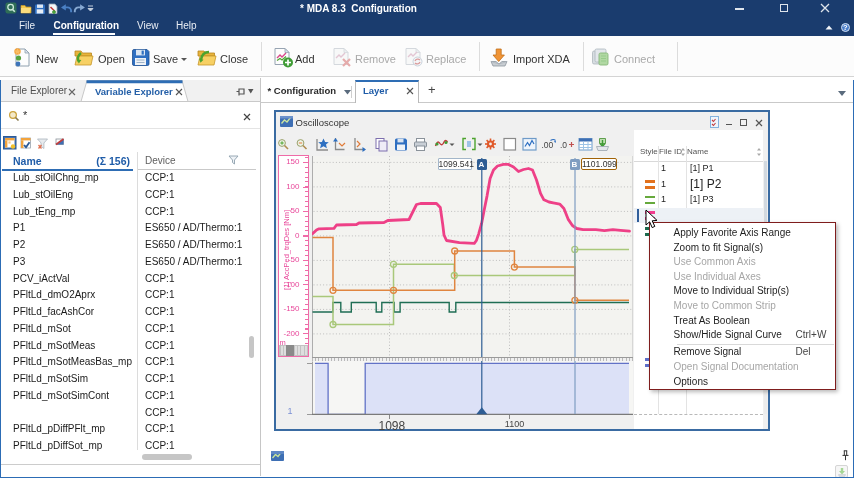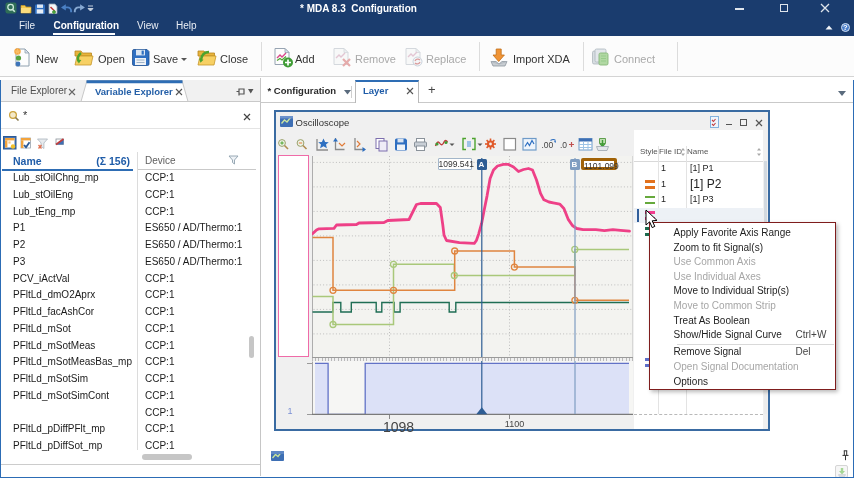--- a/index.html
+++ b/index.html
@@ -418,20 +418,37 @@
           <g transform="translate(319.5,0)">
               <path d="M4,0.5 h6 v5 h-6 z" fill="#bfe0b2" stroke="#5f9f4f"></path>
               <path d="M7,2 v6 M4.5,5.5 l2.5,3 2.5,-3" fill="none" stroke="#3f9c35" stroke-width="1.4"></path>
               <path d="M1,8.5 h12 l-1.5,4 h-9 z" fill="#e3e7ea" stroke="#9aa4ad" stroke-width=".8"></path>
             </g>
         </g>
       </svg>
     </div>
 
     <div class="ab" style="left:2px;top:43px;width:31px;height:201.5px;background:#fff;border:1px solid #ef6ba8"></div>
+    <div class="ab" id="yaxis" style="left:2px;top:43px;width:31px;height:201.5px;font-size:8px;color:#e8479a">
+      <div class="ab" style="left:27.5px;top:2px;width:3.5px;height:196px;background:repeating-linear-gradient(180deg,#ef6ba8 0 1px,transparent 1px 4.9px)"></div>
+      <div class="ab" style="left:25px;top:7px;width:6px;height:173px;background:repeating-linear-gradient(180deg,#ef6ba8 0 1px,transparent 1px 24.5px)"></div>
+      <div class="ab" style="left:1px;top:2.4px;width:21px;text-align:right">150</div>
+      <div class="ab" style="left:1px;top:26.9px;width:21px;text-align:right">100</div>
+      <div class="ab" style="left:1px;top:51.4px;width:21px;text-align:right">50</div>
+      <div class="ab" style="left:1px;top:75.9px;width:21px;text-align:right">0</div>
+      <div class="ab" style="left:1px;top:100.4px;width:21px;text-align:right">-50</div>
+      <div class="ab" style="left:1px;top:124.9px;width:21px;text-align:right">-100</div>
+      <div class="ab" style="left:1px;top:149.4px;width:21px;text-align:right">-150</div>
+      <div class="ab" style="left:1px;top:173.9px;width:21px;text-align:right">-200</div>
+      <div class="ab" style="left:-61px;top:90px;width:140px;height:10px;text-align:center;font-size:7.5px;transform:rotate(-90deg);white-space:nowrap">[1] AccPed_trqDes [Nm]</div>
+      <div class="ab" style="left:2px;top:183px;font-size:7.5px">m</div>
+      <div class="ab" style="left:1px;top:189.5px;width:29px;height:11px;background:#dedede;border:1px solid #c2c2c2"></div>
+      <div class="ab" style="left:2px;top:190.5px;width:27px;height:9px;background:repeating-linear-gradient(90deg,#c2c2c2 0 1px,transparent 1px 3.4px)"></div>
+      <div class="ab" style="left:8px;top:189.5px;width:8px;height:11px;background:#8a8a8a"></div>
+    </div>
 
     <div class="ab" id="plotmain" style="left:36px;top:44px;width:321px;height:201px;background:#f3f3f0">
       <svg width="321" height="201" viewBox="311.5 156 321 201">
         <g stroke="#bdbdbd" stroke-width="1" stroke-dasharray="1,2.2">
           <line x1="313" y1="162.4" x2="632" y2="162.4"></line>
             <line x1="313" y1="186.9" x2="632" y2="186.9"></line>
             <line x1="313" y1="211.4" x2="632" y2="211.4"></line>
             <line x1="313" y1="235.9" x2="632" y2="235.9"></line>
             <line x1="313" y1="260.4" x2="632" y2="260.4"></line>
             <line x1="313" y1="284.9" x2="632" y2="284.9"></line>
@@ -485,21 +502,21 @@
         <line x1="574.5" y1="361" x2="574.5" y2="414" stroke="#7f9dc1" stroke-width="1.2"></line>
         <path d="M475.8,414.2 L486.8,414.2 L481.3,407.2 Z" fill="#2e5d94"></path>
       </svg>
     </div>
 
     <div class="ab" style="left:31px;top:250.5px;width:5px;height:1px;background:#9a9a9a"></div>
     <div class="ab" style="left:31px;top:301.5px;width:5px;height:1px;background:#9a9a9a"></div>
     <div class="ab" style="left:12px;top:294px;font-size:9px;color:#7a8fd4">1</div>
     <div class="ab" style="left:113.5px;top:303px;width:1px;height:4px;background:#888"></div>
     <div class="ab" style="left:233.5px;top:303px;width:1px;height:4px;background:#888"></div>
-    <div class="ab" style="left:103px;top:307px;width:40px;text-align:center;font-size:14px;color:#444">1098</div>
+    <div class="ab" style="left:103px;top:307px;width:40px;font-size:12px;color:#444">1098</div>
     <div class="ab" style="left:219px;top:307px;width:40px;text-align:center;font-size:9px;color:#444">1100</div>
 
     <div class="ab" id="siglist" style="left:358px;top:18px;width:129.5px;height:299px;background:#fff;font-size:8px;color:#555">
       <div class="ab" style="left:6.5px;top:17px">Style</div>
       <div class="ab" style="left:25.5px;top:17px">File ID</div>
       <div class="ab" style="left:53.5px;top:17px">Name</div>
       <svg class="ab" style="left:46.5px;top:18px" width="6" height="8">
           <path d="M3,0 l2,2.6 h-4 z M3,8 l2,-2.6 h-4 z" fill="#a9a9a9"></path>
         </svg>
       <svg class="ab" style="left:122px;top:18px" width="6" height="8">
@@ -530,21 +547,21 @@
       <div class="ab" style="left:11.5px;top:234px;width:9.5px;height:2.8px;background:#5e6fc9"></div>
       <div class="ab" style="left:0;top:284px;width:129.5px;border-top:1px dashed #b9b9b9"></div>
     </div>
 
     <div class="ab" style="left:488px;top:49px;width:3.5px;height:253px;background:#ececec"></div>
     <div class="ab" style="left:488px;top:49px;width:3.5px;height:120px;background:#d2d9e0"></div>
 
     <div class="ab" style="left:162px;top:46px;width:34.5px;height:12px;background:#fff;border:1px solid #a3b6ca;border-radius:1px;font-size:8.5px;color:#333;text-align:center;line-height:10.5px">1099.541</div>
     <div class="ab" style="left:201px;top:46.5px;width:10px;height:11.5px;background:#2e5d94;border-radius:1.5px;color:#fff;font-size:8px;font-weight:bold;text-align:center;line-height:11.5px">A</div>
     <div class="ab" style="left:294px;top:46.5px;width:10px;height:11.5px;background:#7f9dc1;border-radius:1.5px;color:#fff;font-size:8px;font-weight:bold;text-align:center;line-height:11.5px">B</div>
-    <div class="ab" style="left:305.5px;top:46px;width:36px;height:12px;background:#fff;border:3px solid #a16207;border-radius:2px;font-size:8.5px;color:#333;text-align:center;line-height:10.5px">1101.099</div>
+    <div class="ab" style="left:305.5px;top:46px;width:36px;height:12px;background:#fff;border:1px solid #a16207;border-radius:2px;font-size:8.5px;color:#333;text-align:center;line-height:10.5px">1101.099</div>
   </div>
 </div>
 
 <div class="ab" id="ctxmenu" style="left:648.5px;top:222px;width:187px;height:168px;background:#fff;border:1px solid #7f1d1d;box-shadow:2px 2px 4px rgba(0,0,0,.28);font-size:10px;color:#1e1e1e">
   <div class="ab" style="left:24px;top:3px;height:14px;line-height:14px">Apply Favorite Axis Range</div>
   <div class="ab" style="left:24px;top:17.6px;height:14px;line-height:14px">Zoom to fit Signal(s)</div>
   <div class="ab" style="left:24px;top:32.2px;height:14px;line-height:14px;color:#a6a6a6">Use Common Axis</div>
   <div class="ab" style="left:24px;top:46.8px;height:14px;line-height:14px;color:#a6a6a6">Use Individual Axes</div>
   <div class="ab" style="left:24px;top:61.4px;height:14px;line-height:14px">Move to Individual Strip(s)</div>
   <div class="ab" style="left:24px;top:76px;height:14px;line-height:14px;color:#a6a6a6">Move to Common Strip</div>

